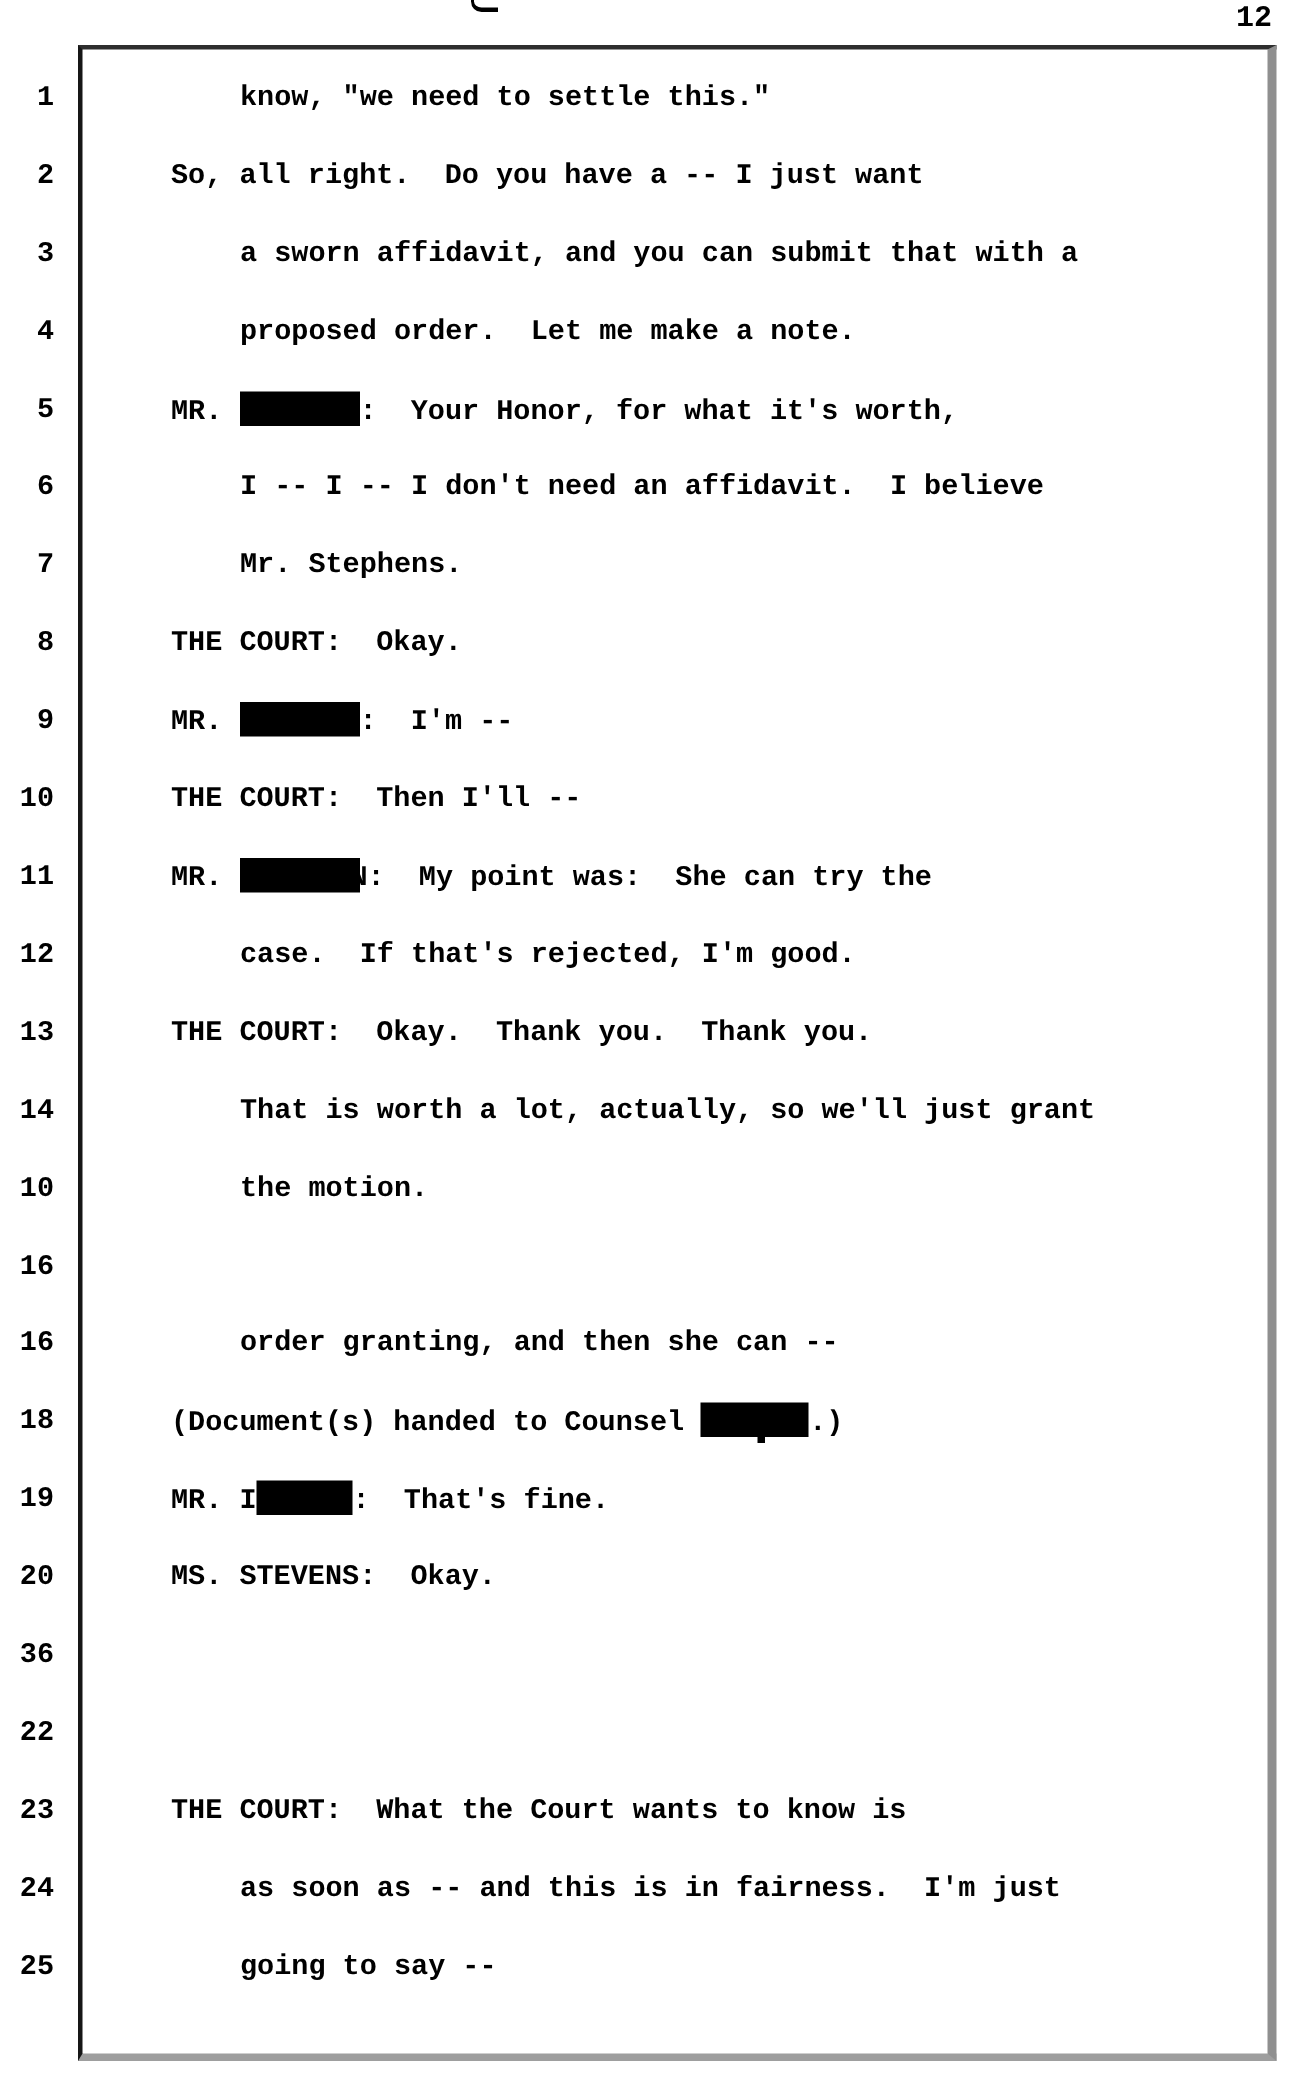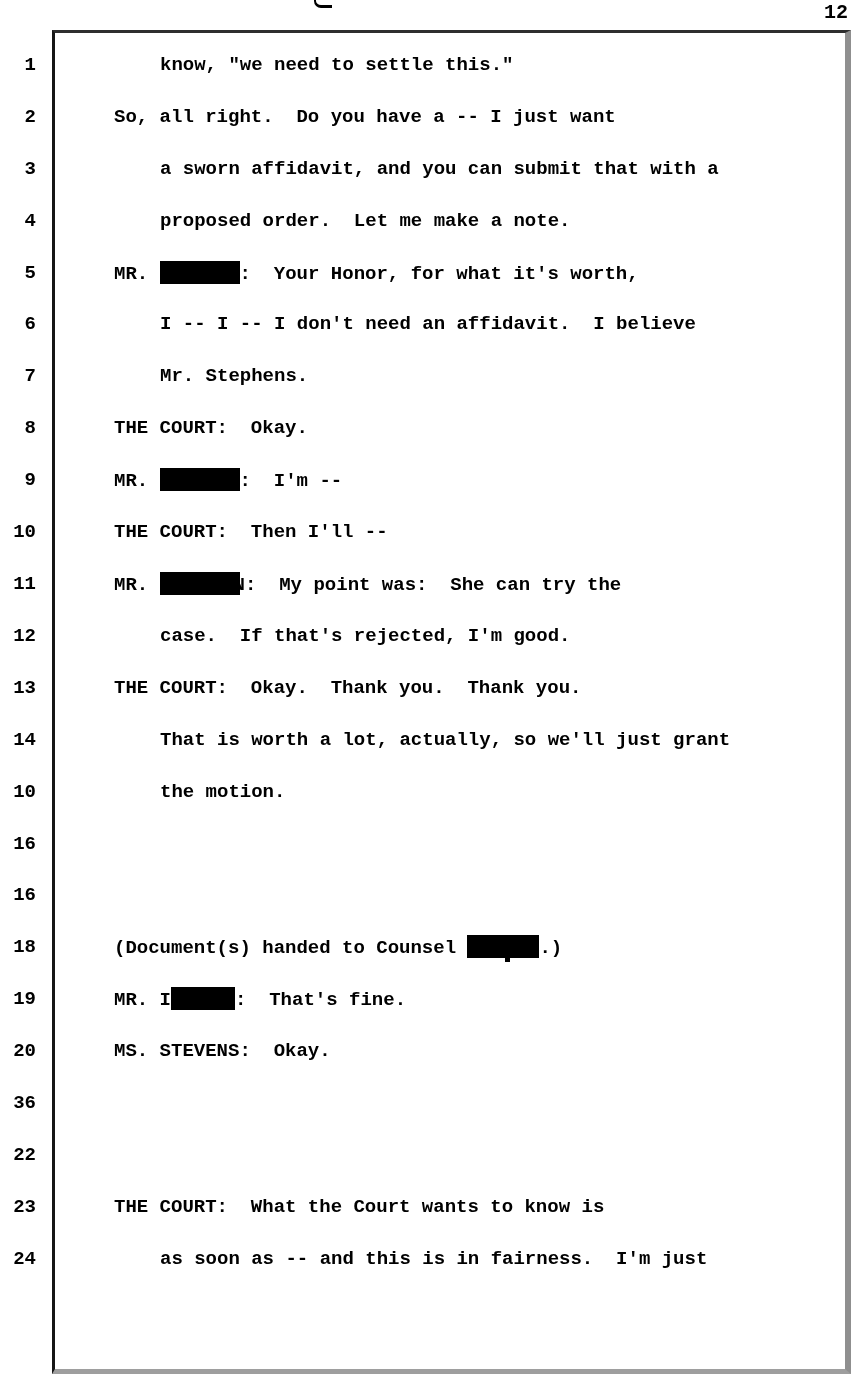--- a/index.html
+++ b/index.html
@@ -167,20 +167,21 @@
     </div>
     <div class="line">
       <span class="line-num">10</span>
       <span class="line-text"><span>the motion.</span></span>
     </div>
     <div class="line">
       <span class="line-num">16</span>
     </div>
     <div class="line">
       <span class="line-num">16</span>
+      <span class="line-text"><span>order granting, and then she can --</span></span>
     </div>
     <div class="line">
       <span class="line-num">18</span>
       <span class="line-text indent"><span>(Document(s) handed to Counsel </span><span class="redaction tail" style="width: 72px;"></span><span>.)</span></span>
     </div>
     <div class="line">
       <span class="line-num">19</span>
       <span class="line-text indent"><span>MR. I</span><span class="redaction" style="width: 64px;"></span><span>:  That's fine.</span></span>
     </div>
     <div class="line">
@@ -194,13 +195,17 @@
       <span class="line-num">22</span>
     </div>
     <div class="line">
       <span class="line-num">23</span>
       <span class="line-text indent"><span>THE COURT:  What the Court wants to know is</span></span>
     </div>
     <div class="line">
       <span class="line-num">24</span>
       <span class="line-text"><span>as soon as -- and this is in fairness.  I'm just</span></span>
     </div>
+    <div class="line">
+      <span class="line-num">25</span>
+      <span class="line-text"><span>going to say --</span></span>
+    </div>
   </div>
 
 </body></html>

